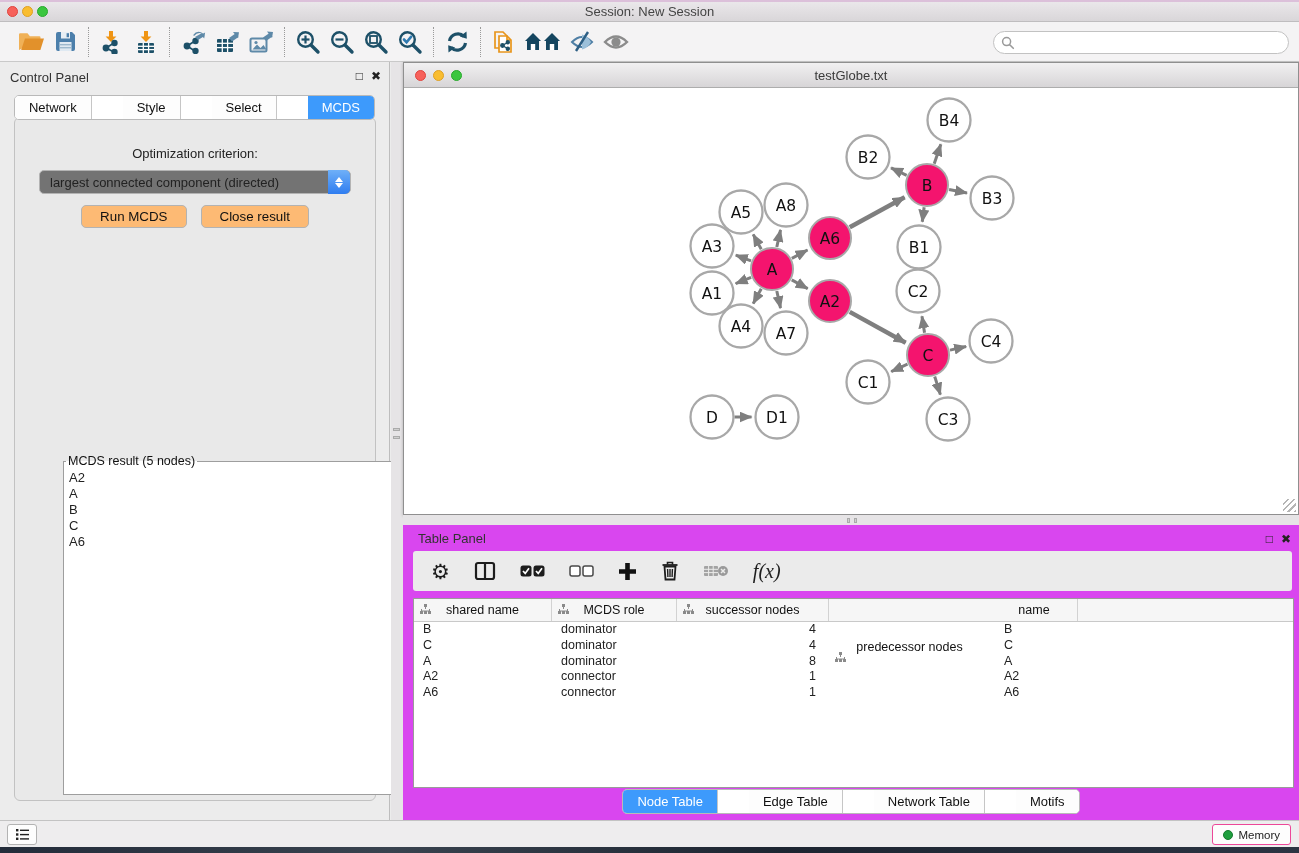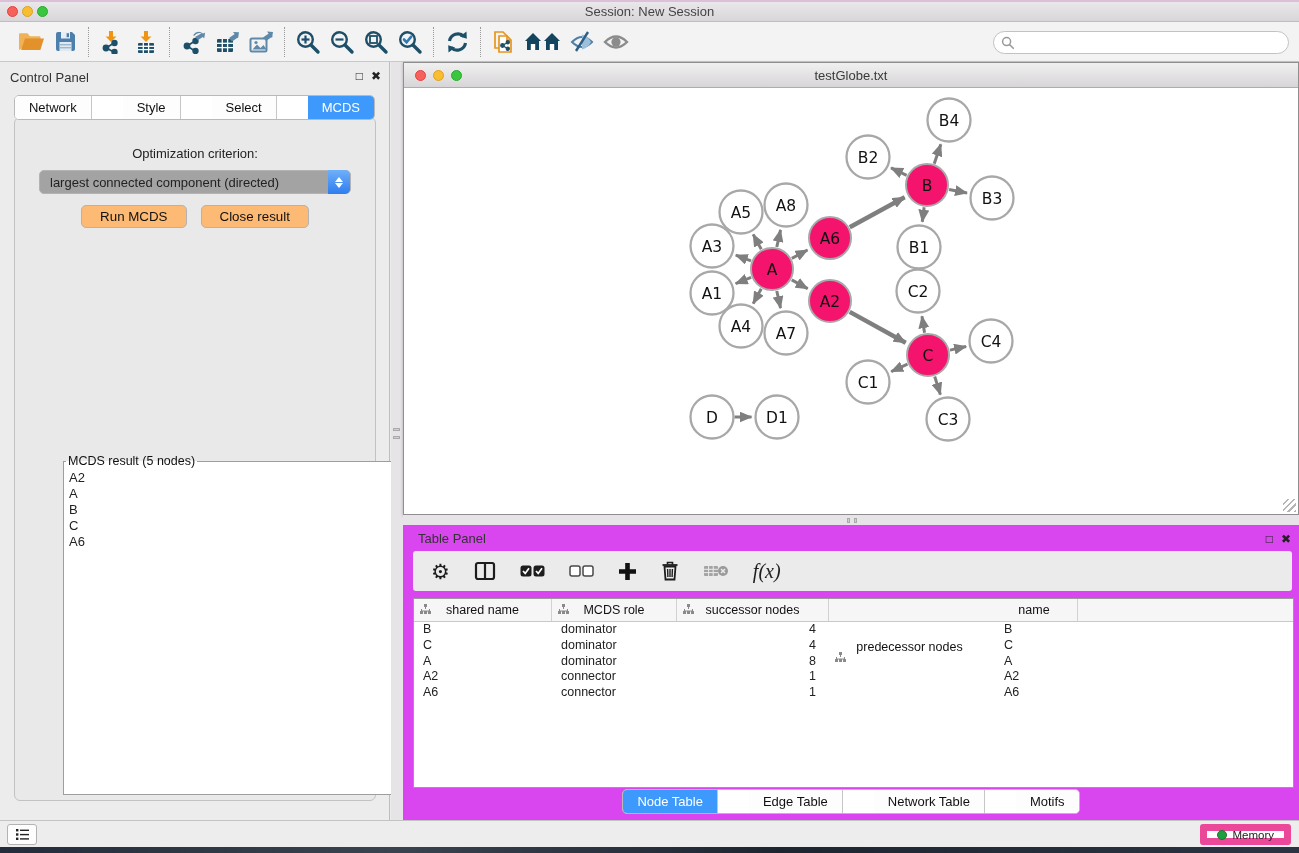--- a/index.html
+++ b/index.html
@@ -33,21 +33,21 @@
   .panel-btns { position:absolute; right:8px; top:7px; display:flex; gap:8px; color:#222; font-size:12px; }
   .panel-btns span { cursor:pointer; line-height:14px; }
   .tabrow { position:absolute; left:0; top:33px; width:100%; display:flex; justify-content:center; z-index:2; }
   .tabgrp { display:flex; border:1px solid #b9b9b9; border-radius:5px; overflow:hidden; background:#fff;gap:31px; }
   .tab { padding:4px 14px; background:#fdfdfd; border-right:1px solid #c6c6c6; color:#111; cursor:pointer; }
   .tab:last-child { border-right:none; }
   .tab.active { background:#3d9afc; color:#fff; }
   .cp-body { position:absolute; left:14px; top:55px; width:362px; height:684px; background:#e9e9e9;
     border:1px solid #c2c2c2; border-radius:6px; }
   .opt-label { text-align:center; margin-top:28px; }
-  .cp-select { position:relative; margin:9px auto 0; width:312px; height:24px; background:#a3a3a3;
+  .cp-select { position:relative; margin:9px auto 0; width:312px; height:24px; background:#737373;
     border:1px solid #b3b3b3; border-radius:5px; display:flex; align-items:center; padding-left:10px; cursor:pointer; }
   .cp-select .spin { position:absolute; right:0; top:-1px; width:22px; height:24px; border-radius:0 5px 5px 0;
     background:linear-gradient(#6fb0f8,#2f7df0); display:flex; flex-direction:column; align-items:center; justify-content:center; gap:1px; }
   .cp-select .spin i { width:0;height:0;border-left:4px solid transparent;border-right:4px solid transparent; }
   .cp-select .spin i.up { border-bottom:5px solid #fff; }
   .cp-select .spin i.dn { border-top:5px solid #fff; }
   .btnrow { display:flex; justify-content:center; gap:14px; margin-top:11px; }
   .pbtn { background:#fdba74; border:1px solid #b3b3b3; border-radius:5px; padding:3px 18px; cursor:pointer; color:#111; }
   .mcds-box { position:absolute; left:16px; top:336px; width:348px; height:341px; border:1px solid #9e9e9e;
     background:#fff;margin-left:32px; }
@@ -98,21 +98,21 @@
   .c0{width:138px;} .c1{width:125px;} .c2{width:152px;} .c3{width:162px;margin-top:48px;} .c4{width:87px;} .cf{flex:1;}
   .td.c0,.td.c1 { padding-left:9px; }
   .td.c2,.td.c3 { text-align:right; padding-right:13px; }
   .td.c4 { padding-left:13px; }
   .tp-tabs { position:absolute; left:0; top:264px; width:100%; display:flex; justify-content:center; }
 
   
   .statusbar { position:absolute; left:0; top:820px; width:1299px; height:27px; background:#eeedee; border-top:1px solid #c3c3c3; }
   .sb-left { position:absolute; left:7px; top:3px; width:30px; height:21px; background:#fdfdfd; border:1px solid #b3b3b3;
     border-radius:3px; display:flex; align-items:center; justify-content:center; cursor:pointer; }
-  .sb-mem { position:absolute; right:8px; top:3px; height:21px; background:#fdfdfd; border:7px solid #ec4899;
+  .sb-mem { position:absolute; right:8px; top:3px; height:21px; background:#fdfdfd; border:1px solid #ec4899;
     border-radius:3px; display:flex; align-items:center; gap:5px; padding:0 10px; cursor:pointer; font-size:11.5px; }
   .mem-dot { width:10px; height:10px; border-radius:50%; background:#1e9e3e; border:1px solid #157a2e; }
   .desktop-strip { position:absolute; left:0; top:847px; width:1299px; height:6px;
     background:linear-gradient(90deg,#232c3a,#39434f 30%,#1d2531 60%,#2b3442); }
 </style>
 </head>
 <body>
 
 <div class="screen">
 

